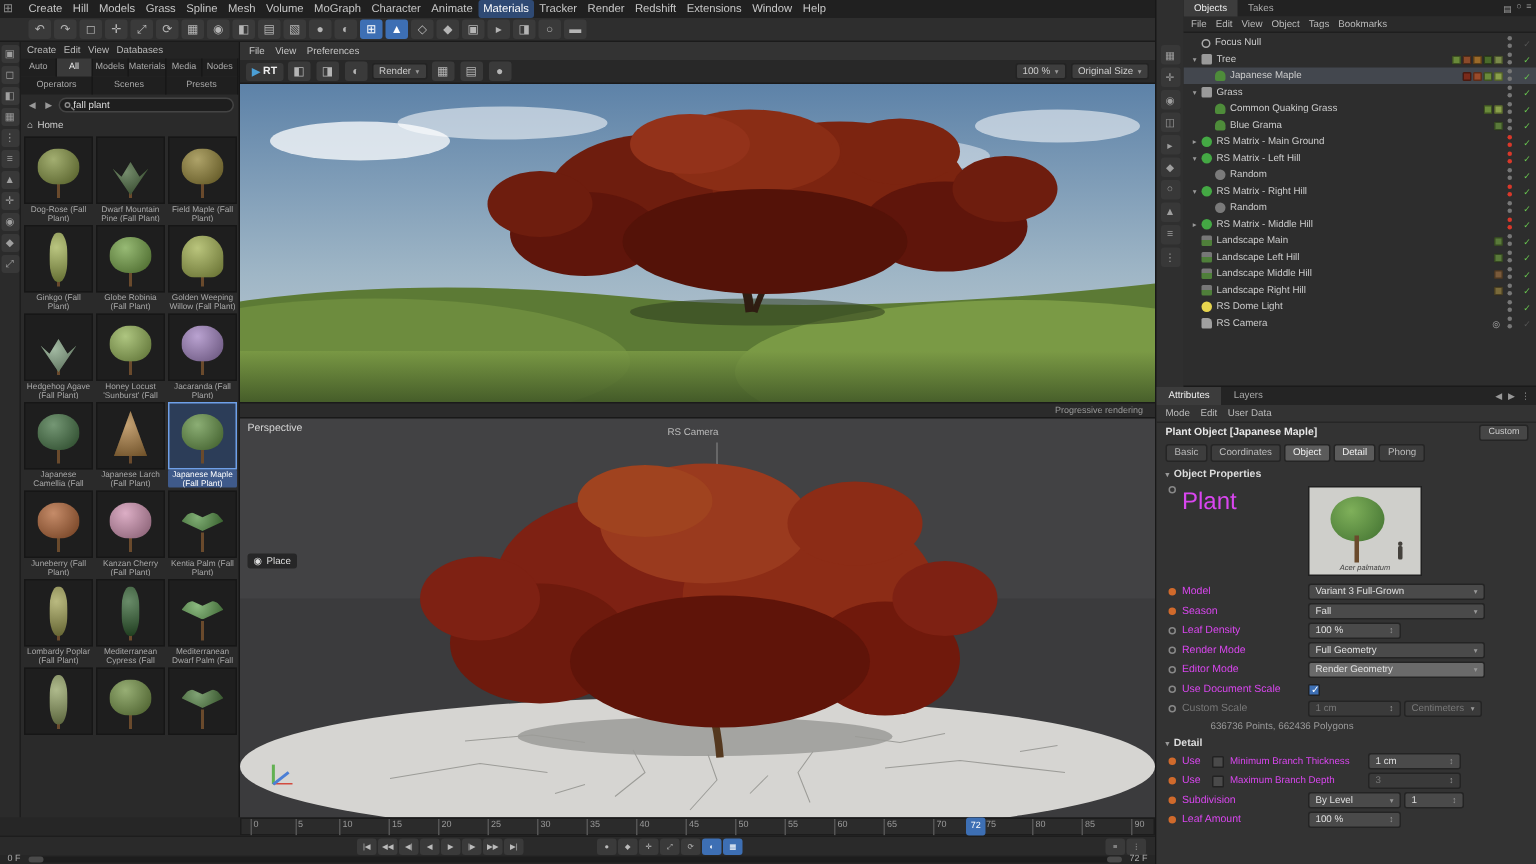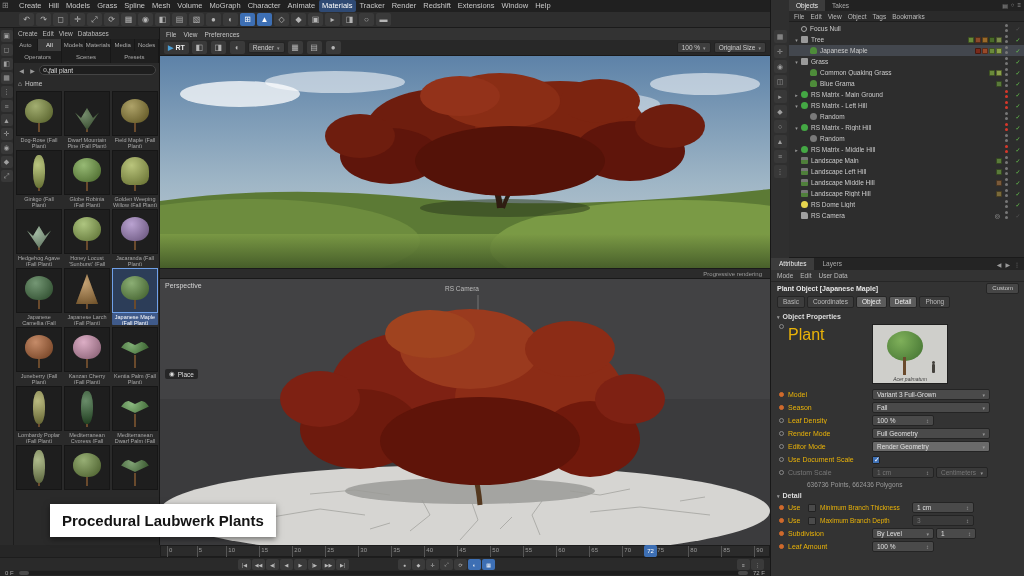--- a/index.html
+++ b/index.html
@@ -118,21 +118,21 @@
   .at-title{height:13px;display:flex;align-items:center;padding:0 6px;font-size:7px;color:#e8e8e8;font-weight:bold}
   .custom-btn{margin-left:auto;background:#464646;border:1px solid #252525;border-radius:2px;font-size:6px;
               font-weight:normal;color:#ccc;padding:0 5px;line-height:9px}
   .at-tabs2{display:flex;gap:2px;padding:1px 6px 3px}
   .pill{background:#3d3d3d;border:1px solid #252525;border-radius:2px;color:#bbb;font-size:6.5px;padding:0 5px;line-height:10px}
   .pill.active{background:#5b5b5b;color:#f0f0f0}
   .section{display:flex;align-items:center;gap:3px;height:11px;padding:0 6px;font-size:7px;color:#ddd;font-weight:bold}
   .arow{display:flex;align-items:center;height:13px;padding-left:8px;font-size:7px}
   .kdot{width:5px;height:5px;border-radius:50%;border:1px solid #888;margin-right:4px;flex:0 0 auto}
   .kdot.key{background:#d06a2c;border-color:#d06a2c}
-  .alabel{width:84px;color:#eab308;white-space:nowrap;overflow:hidden}
+  .alabel{width:84px;color:#d946ef;white-space:nowrap;overflow:hidden}
   .alabel.dim{color:#777}
   .val{height:11px;background:#4a4a4a;border:1px solid #242424;border-radius:2px;color:#e0e0e0;font-size:6.5px;
        display:flex;align-items:center;justify-content:space-between;padding:0 4px;width:118px}
   .val.hl{background:#6a6a6a}
   .val.dis{background:#3a3a3a;color:#777}
   .num{width:62px}
   .spin{font-size:6px;color:#999}
   .cb{width:8px;height:8px;border:1px solid #222;border-radius:1px;background:#4a4a4a;margin-right:4px;position:relative;flex:0 0 auto}
   .cb.on{background:var(--accent)}
   .cb.on::after{content:"✓";position:absolute;left:1px;top:-1px;font-size:7px;color:#fff}
@@ -1100,15 +1100,14 @@
     <div class="rangebar">
       <span class="rtext">0 F</span>
       <div class="rtrack">
         <span class="rhandle" style="left:0"></span>
         <span class="rhandle" style="right:0"></span>
       </div>
       <span class="rtext">72 F</span>
     </div>
   </div>
 
-  <div class="titlebadge">Procedural Laubwerk Plants</div>
 
 </div>
 
 </body></html>

